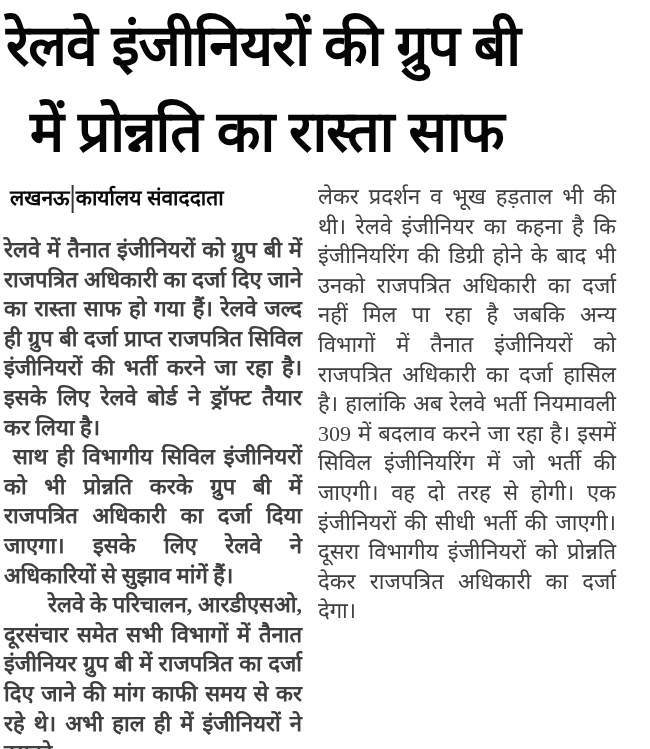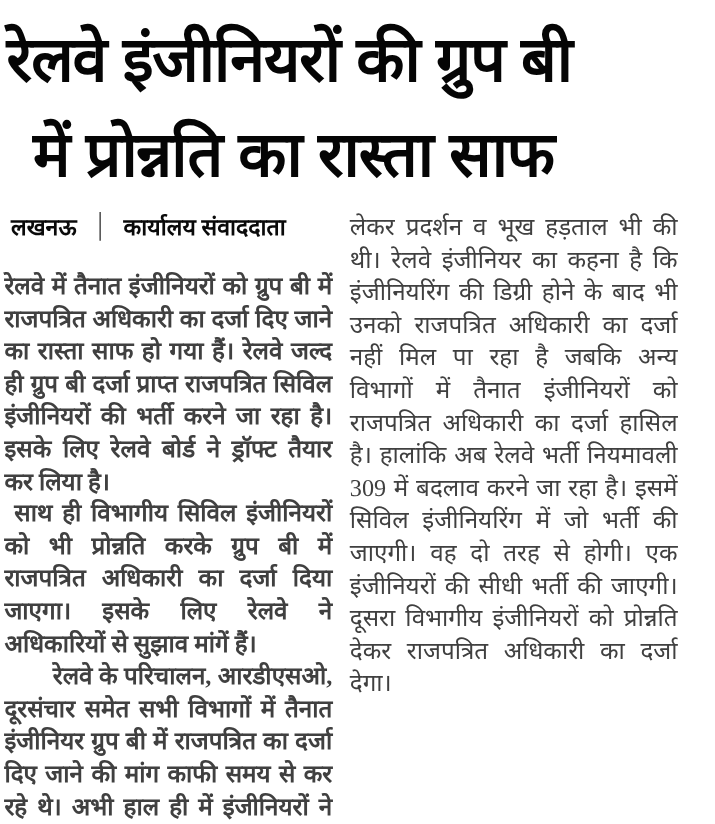--- a/index.html
+++ b/index.html
@@ -11,21 +11,21 @@
     width: 650px;
     height: 749px;
     overflow: hidden;
     color: #0a0a0a;
     font-family: "Liberation Serif", serif;
   }
   .page {
     width: 620px;
     height: 749px;
     box-sizing: border-box;
-    padding: 12px 4px 4px 4px;
+    padding: 2px 4px 4px 4px;
     background: #ffffff;
   }
   .headline {
     font-family: "Liberation Sans", sans-serif;
     font-weight: 700;
     font-size: 57px;
     line-height: 86px;
     letter-spacing: -1px;
     color: #050505;
     margin: 0 0 4px 2px;
@@ -38,26 +38,27 @@
   .columns {
     display: flex;
     gap: 16px;
     margin-top: 6px;
   }
   .col {
     width: 313px;
     box-sizing: border-box;
   }
   .byline {
-    font-family: Liberation Serif, serif;
+    font-family: Liberation Sans, sans-serif;
     font-weight: 700;
     font-size: 21px;
     color: #0a0a0a;
     display: flex;
-    gap: 19px;
+    align-items: center;
+    gap: 0;
     margin: 2px 0 0 6px;
     height: 30px;
   }
   .byline .sep {
     font-weight: 400;
     font-size: 24px;
     color: #333;
     transform: scaleY(1.2);
   }
   .body-text p {

